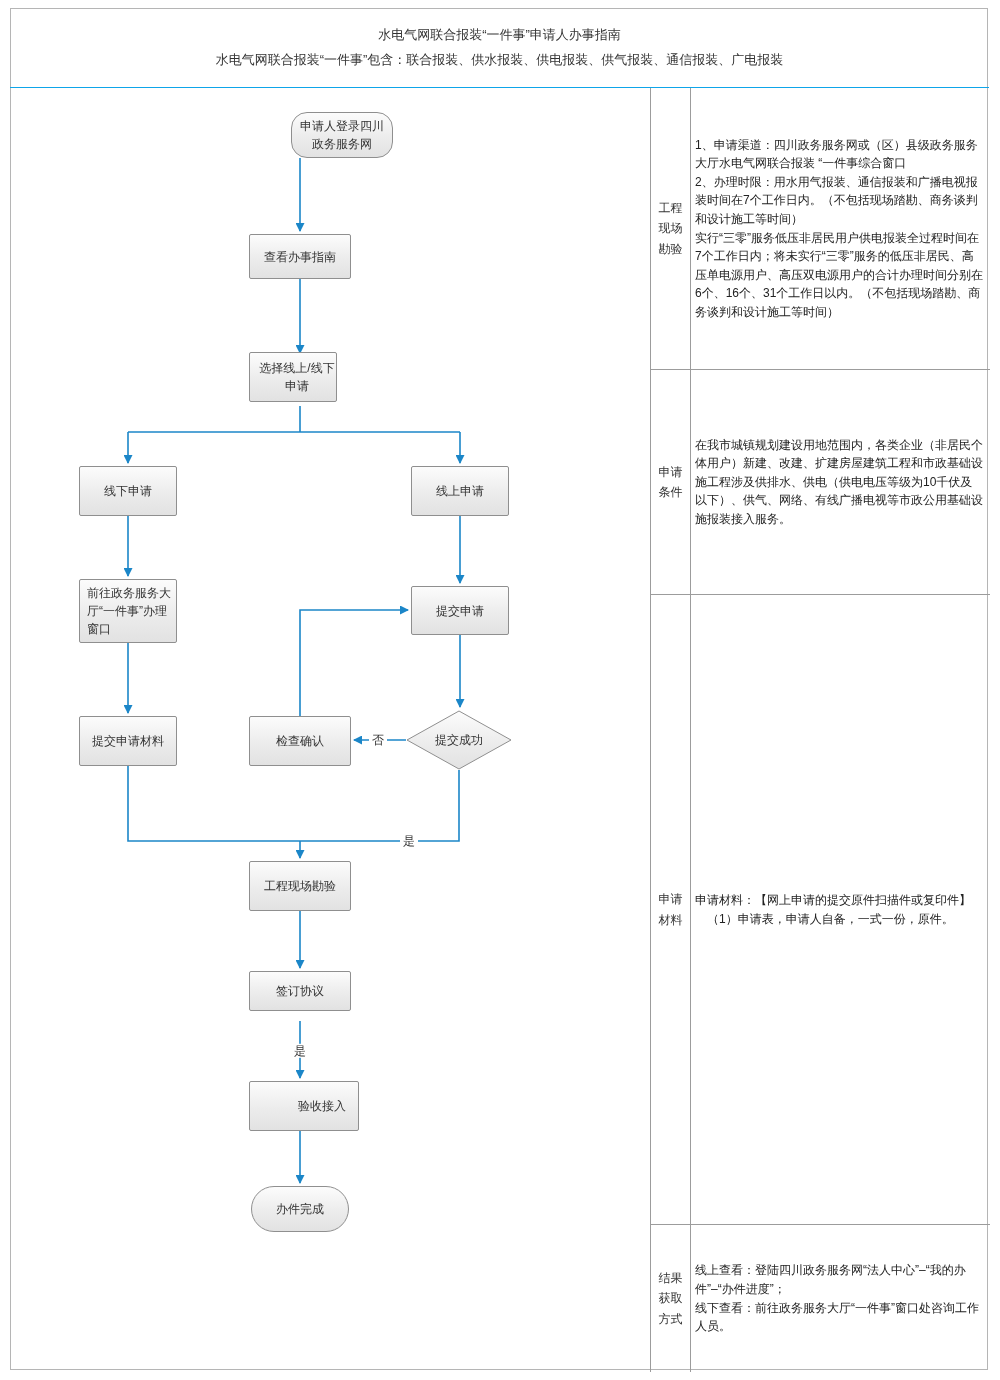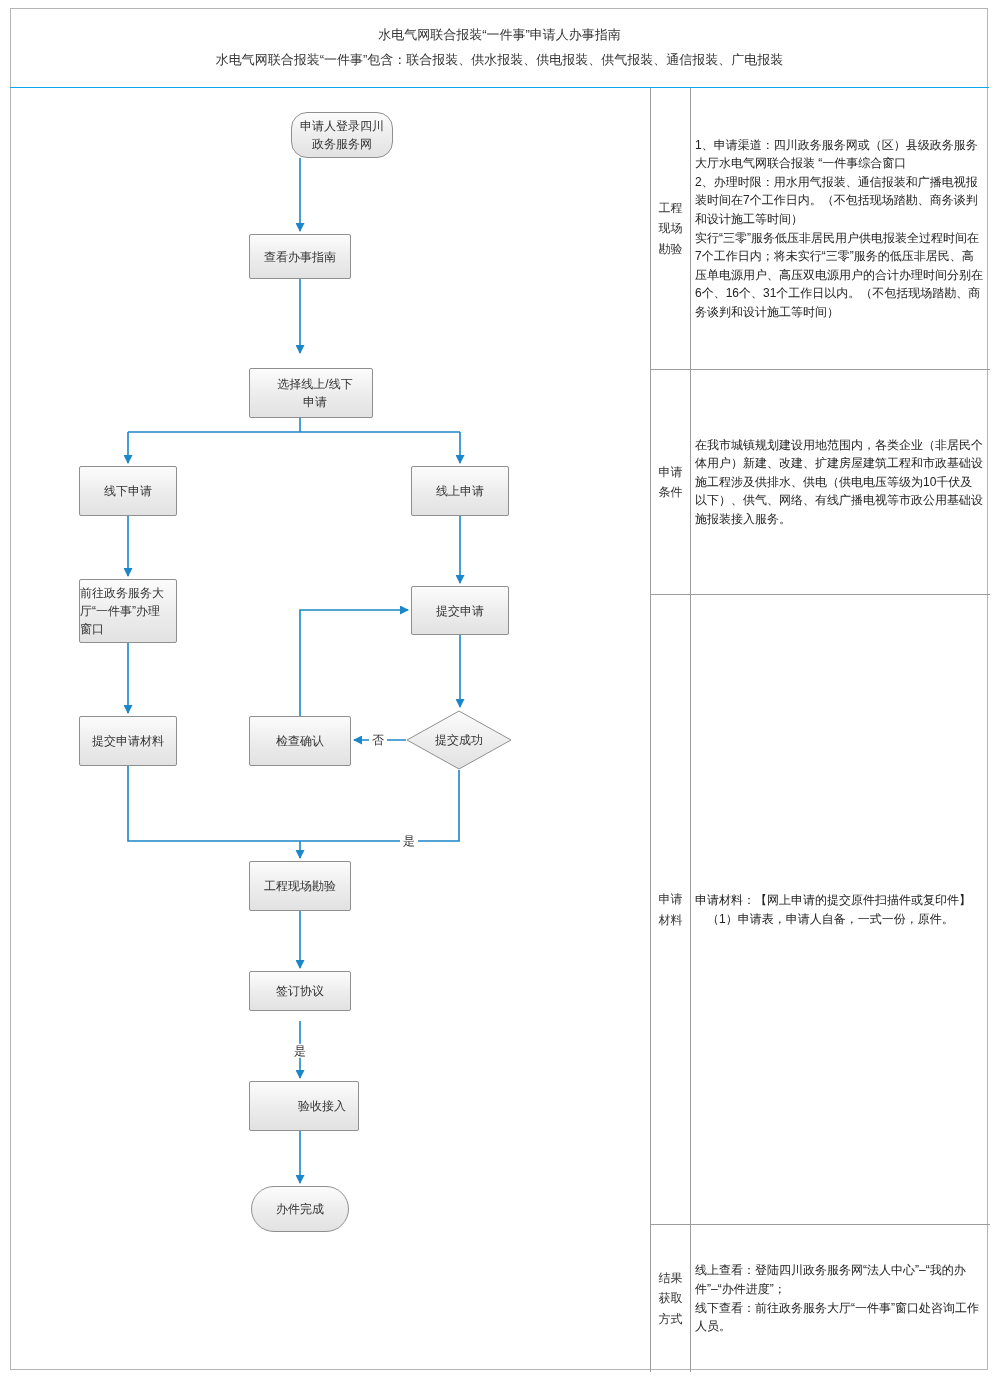--- a/index.html
+++ b/index.html
@@ -14,21 +14,21 @@
   .subtitle { font-size:13px; color:#333; }
 
   .connectors { position:absolute; left:0; top:0; pointer-events:none; }
 
   .node { position:absolute; box-sizing:border-box; border:1px solid #8f8f8f; border-radius:2px;
           background:linear-gradient(180deg,#fcfcfc 0%,#ececec 55%,#e2e2e2 100%);
           display:flex; align-items:center; justify-content:center; text-align:center;
           font-size:12px; color:#333; line-height:1.5; white-space:pre-line; }
   .node.start { border-radius:16px;margin-left:42px; }
   .node.end { border-radius:23px; }
-  .node.align-left { text-align:left; justify-content:flex-start; }
+  .node.align-left { text-align:left; justify-content:flex-start; padding-left:7px; }
 
   .diamond-wrap { position:absolute; }
   .diamond-wrap svg { position:absolute; left:0; top:0; }
   .diamond-label { position:absolute; left:0; top:0; width:100%; height:100%;
                    display:flex; align-items:center; justify-content:center;
                    font-size:12px; color:#333; }
 
   .edge-label { position:absolute; transform:translate(-50%,-50%); background:#fff;
                 font-size:12px; color:#333; padding:0 3px; line-height:1.2; }
 
@@ -81,21 +81,21 @@
       <path d="M300,841 L300,858" marker-end="url(#arr)"></path>
       <path d="M300,911 L300,968" marker-end="url(#arr)"></path>
       <path d="M300,1021 L300,1078" marker-end="url(#arr)"></path>
       <path d="M300,1131 L300,1183" marker-end="url(#arr)"></path>
     </g>
   </svg>
 
   <div class="node start" style="left:249px;top:112px;width:102px;height:46px;">申请人登录四川
 政务服务网</div>
   <div class="node" style="left:249px;top:234px;width:102px;height:45px;">查看办事指南</div>
-  <div class="node" style="left:249px;top:368px;width:124px;height:50px;padding-left:8px;">选择线上/线下
+  <div class="node" style="left:249px;top:352px;width:88px;height:50px;padding-left:8px;">选择线上/线下
 申请</div>
   <div class="node" style="left:79px;top:466px;width:98px;height:50px;">线下申请</div>
   <div class="node" style="left:411px;top:466px;width:98px;height:50px;">线上申请</div>
   <div class="node align-left" style="left:79px;top:579px;width:98px;height:64px;">前往政务服务大
 厅“一件事”办理
 窗口</div>
   <div class="node" style="left:411px;top:586px;width:98px;height:49px;">提交申请</div>
   <div class="node" style="left:79px;top:716px;width:98px;height:50px;">提交申请材料</div>
   <div class="node" style="left:249px;top:716px;width:102px;height:50px;">检查确认</div>
 

